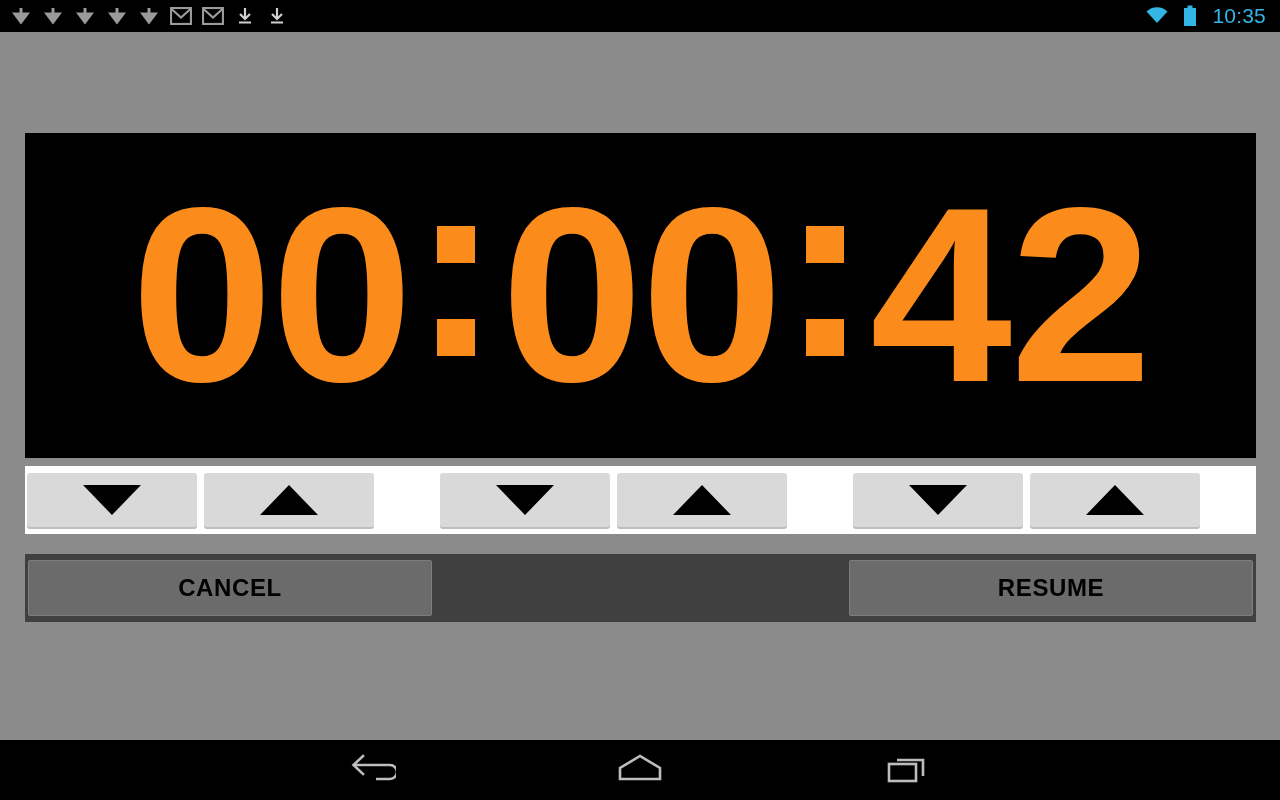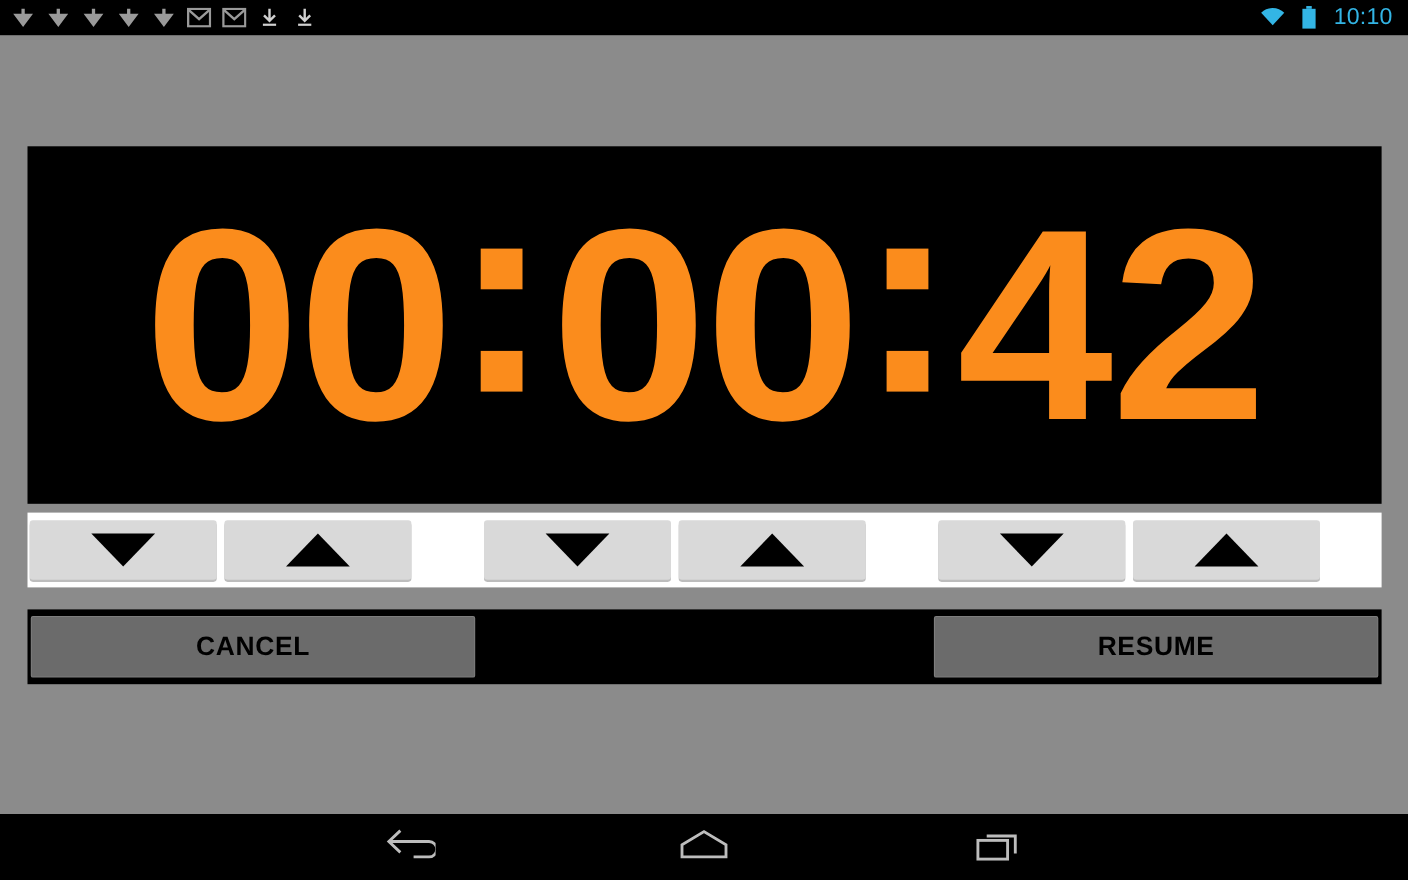--- a/index.html
+++ b/index.html
@@ -179,21 +179,21 @@
     border-bottom: 30px solid #000000;
   }
 
   
   #control-bar {
     position: absolute;
     left: 25px;
     top: 443px;
     width: 1231px;
     height: 68px;
-    background: #000000;
+    background: #404040;
     display: flex;
     align-items: center;
     justify-content: space-between;
     padding: 5px 3px;
   }
   .action-btn {
     width: 404px;
     height: 56px;
     background: #6b6b6b;
     border: 1px solid #7e7e7e;
@@ -346,21 +346,21 @@
         <svg width="24" height="20" viewBox="0 0 24 20">
           <path d="M12 17 L1.5 5.5 A15 15 0 0 1 22.5 5.5 Z" fill="#33b5e5"></path>
         </svg>
       </span>
       <span class="status-icon">
         <svg width="14" height="22" viewBox="0 0 14 22">
           <rect x="4.5" y="0.5" width="5" height="2.5" fill="#33b5e5"></rect>
           <rect x="1" y="3" width="12" height="18" fill="#33b5e5"></rect>
         </svg>
       </span>
-      <span id="clock">10:10</span>
+      <span id="clock">10:35</span>
     </div>
   </div>
 
 
   <div id="content">
 
     <div id="timer-panel">
       <div id="timer-display">
         <span class="digits">00</span>
         <span class="colon">

